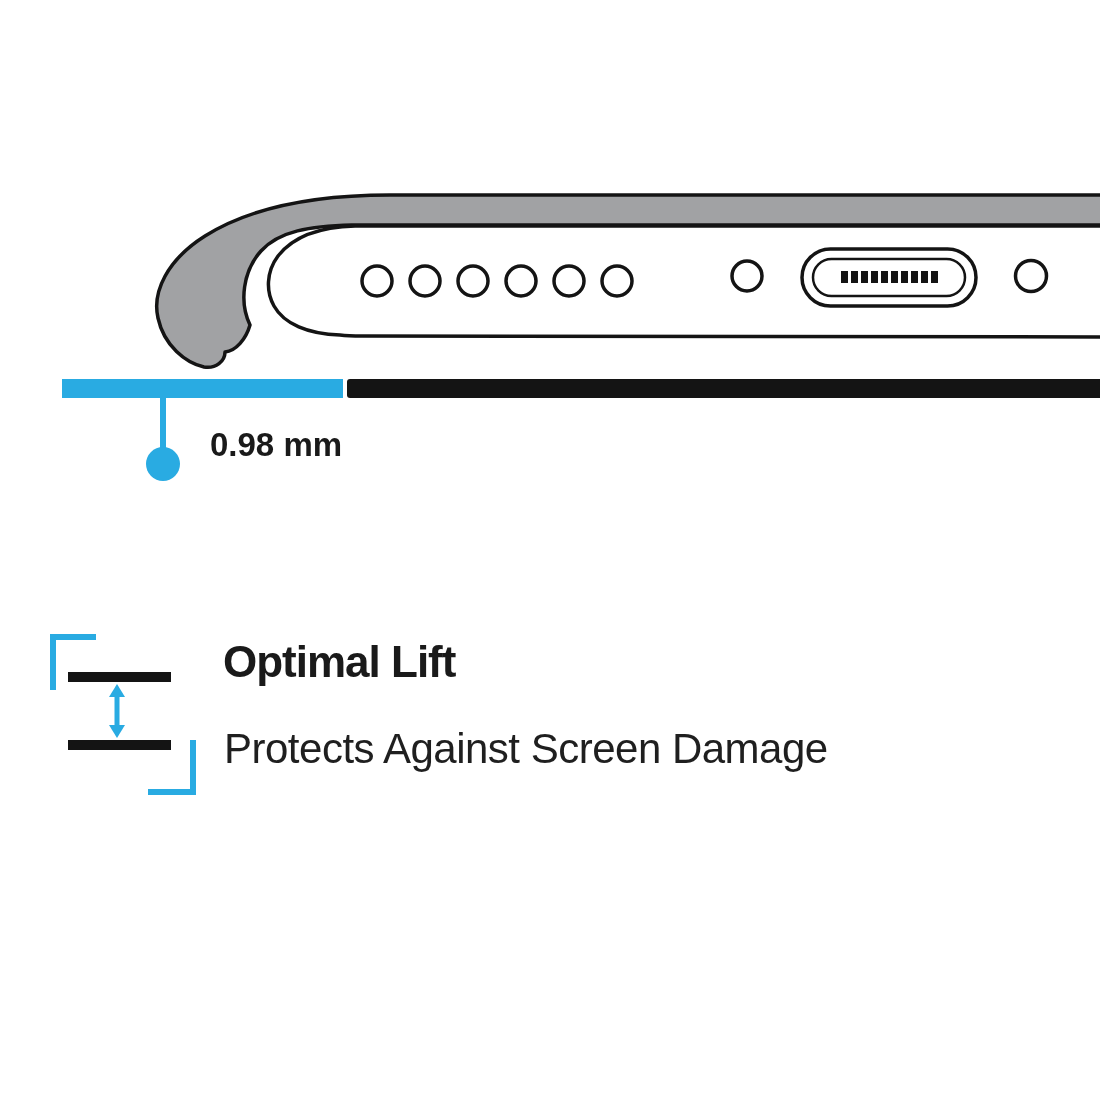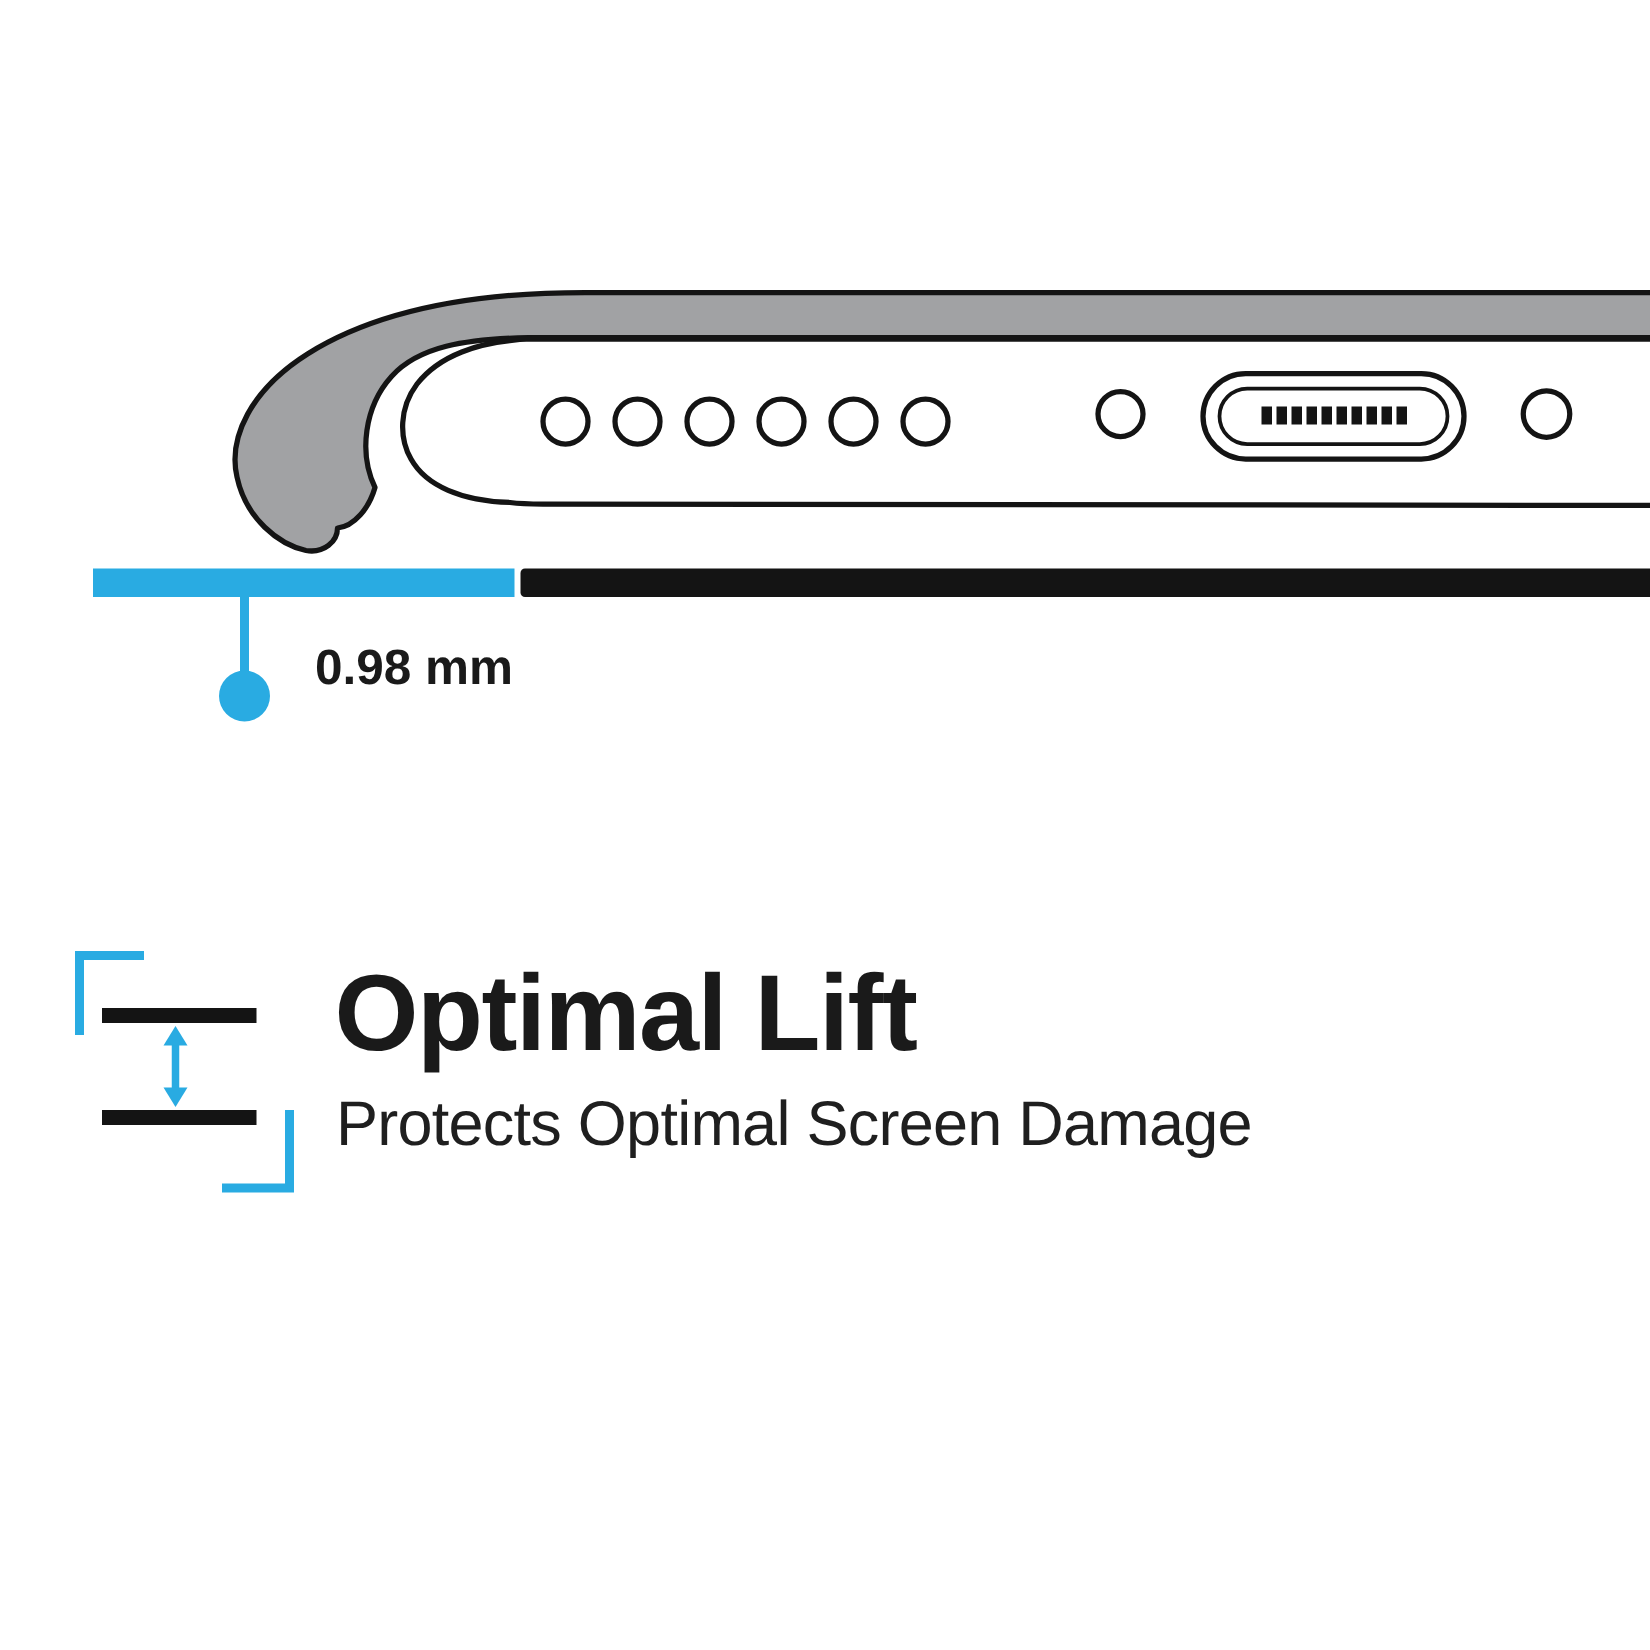--- a/index.html
+++ b/index.html
@@ -30,21 +30,21 @@
     font-size: 33px;
     font-weight: bold;
     color: #1a1a1a;
     line-height: 1;
     white-space: nowrap;
   }
   .feature-title {
     position: absolute;
     left: 183px;
     top: 640px;
-    font-size: 72px;
+    font-size: 44px;
     font-weight: bold;
     letter-spacing: -1px;
     color: #1a1a1a;
     line-height: 1;
     white-space: nowrap;
   }
   .feature-subtitle {
     position: absolute;
     left: 184px;
     top: 728px;
@@ -130,15 +130,15 @@
       </g>
       <rect x="28" y="740" width="103" height="10" fill="#141414"></rect>
       <path d="M 108 792 L 153 792 L 153 740" fill="none" stroke="#29ABE2" stroke-width="6"></path>
     </g>
   </svg>
 
   <div class="measure-label">0.98 mm</div>
 
   <div class="feature-title">Optimal Lift</div>
 
-  <div class="feature-subtitle">Protects Optimal Screen Damage</div>
+  <div class="feature-subtitle">Protects Against Screen Damage</div>
 
 </div>
 
 </body></html>

